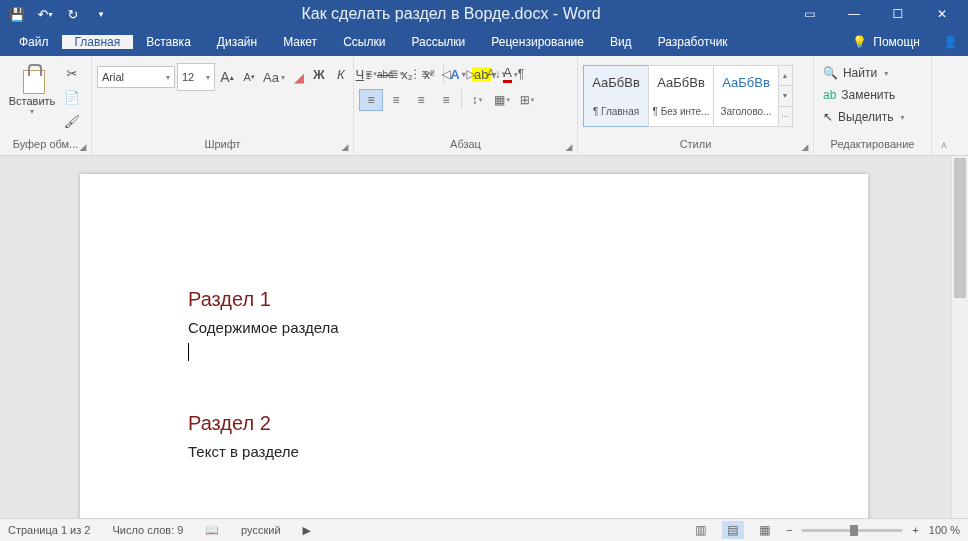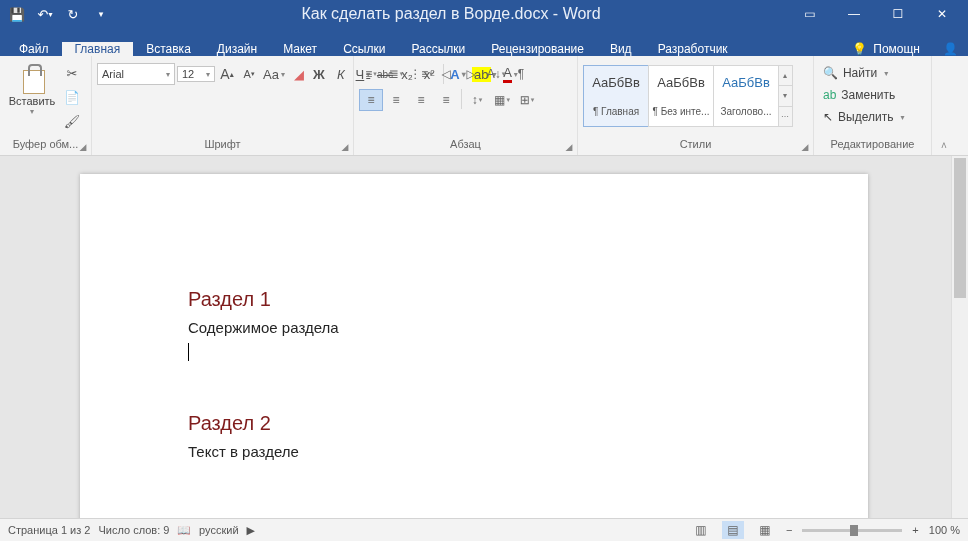--- a/index.html
+++ b/index.html
@@ -3,38 +3,38 @@
 <meta charset="utf-8">
 <style>
 *{box-sizing:border-box;margin:0;padding:0;font-family:"Segoe UI",Arial,sans-serif}
 body{width:968px;height:541px;background:#e6e6e6;overflow:hidden;font-size:12px;color:#444}
 .titlebar{height:28px;background:#2b579a;display:flex;align-items:center;color:#fff;padding:0 4px}
 .qat{display:flex;gap:2px;align-items:center}
 .qat-btn{width:26px;height:24px;display:flex;align-items:center;justify-content:center;color:#fff;font-size:13px}
 .title{flex:1;text-align:center;font-size:16px;color:#e8eef7}
 .winctrl{display:flex;gap:0}
 .winbtn{width:44px;height:28px;display:flex;align-items:center;justify-content:center;color:#fff;font-size:12px}
-.menubar{height:28px;background:#2b579a;display:flex;align-items:flex-end;color:#fff;padding-left:6px}
+.menubar{height:28px;background:#2b579a;display:flex;align-items:center;color:#fff;padding-left:6px}
 .tab{padding:0 13px;display:flex;align-items:center;font-size:12px;cursor:pointer}
 .tab.active{background:#f3f3f3;color:#2b579a}
 .spacer{flex:1}
 .helpbox{display:flex;align-items:center;gap:6px;padding:0 14px;font-size:12px}
 .share{width:34px;display:flex;align-items:center;justify-content:center}
 .ribbon{height:100px;background:#f3f3f3;border-bottom:1px solid #d4d4d4;display:flex}
 .group{border-right:1px solid #e1e1e1;display:flex;flex-direction:column;padding:3px 5px 0 5px;position:relative}
 .group-body{flex:1;display:flex;align-items:flex-start}
 .group-label{text-align:center;font-size:11px;color:#666;height:18px;line-height:15px;position:relative}
 .launch{position:absolute;right:2px;bottom:2px;font-size:9px;color:#888;width:12px;height:12px;display:flex;align-items:center;justify-content:center}
 .big-btn{display:flex;flex-direction:column;align-items:center;width:54px;padding-top:2px}
 .big-icon{width:32px;height:32px;display:flex;align-items:center;justify-content:center;font-size:26px}
 .vstack{display:flex;flex-direction:column;gap:2px;padding-top:3px;margin-left:2px}
 .sm{width:22px;height:22px;display:flex;align-items:center;justify-content:center;font-size:13px;color:#555}
 .fontrow{display:flex;gap:2px;align-items:center;margin-bottom:4px}
 .fontname{width:78px;height:22px;border:1px solid #c6c6c6;background:#fff;display:flex;align-items:center;padding:0 4px;font-size:11px;justify-content:space-between}
-.fontsize{width:38px;height:16px;border:1px solid #c6c6c6;background:#fff;display:flex;align-items:center;padding:0 4px;font-size:11px;justify-content:space-between}
+.fontsize{width:38px;height:28px;border:1px solid #c6c6c6;background:#fff;display:flex;align-items:center;padding:0 4px;font-size:11px;justify-content:space-between}
 .ibtn{min-width:20px;height:22px;display:flex;align-items:center;justify-content:center;font-size:13px;color:#555;padding:0 2px}
 .ibtn.dd::after{content:"▾";font-size:8px;margin-left:2px;color:#888}
 .sep{width:1px;height:20px;background:#d6d6d6;margin:0 2px}
 .para-row{display:flex;gap:1px;margin-bottom:4px}
 .pbtn{width:24px;height:22px;display:flex;align-items:center;justify-content:center;font-size:12px;color:#666}
 .pbtn.dd::after{content:"▾";font-size:7px;margin-left:1px;color:#888}
 .pbtn.active{background:#c9def5;border:1px solid #92b5e0}
 .styles{display:flex;gap:0}
 .style-item{width:66px;height:62px;border:1px solid #d6d6d6;background:#fff;display:flex;flex-direction:column;align-items:center;justify-content:center;margin-right:-1px}
 .style-item.sel{border:1px solid #92b5e0;background:#eaf1fb}
@@ -44,21 +44,21 @@
 .style-nav div{flex:1;display:flex;align-items:center;justify-content:center;font-size:8px;color:#777;border-bottom:1px solid #d6d6d6}
 .edit-item{display:flex;align-items:center;gap:5px;height:22px;padding:0 4px;font-size:12px;color:#444}
 .collapse{width:24px;display:flex;align-items:flex-end;justify-content:center;padding-bottom:4px;font-size:10px;color:#888}
 .docarea{position:absolute;top:156px;bottom:23px;left:0;right:0;background:#e6e6e6;overflow:hidden}
 .page{position:absolute;left:80px;top:18px;width:788px;height:560px;background:#fff;box-shadow:0 0 4px rgba(0,0,0,.25)}
 .content{padding:110px 108px 0 108px;font-size:15px;line-height:1.5;color:#252525;font-family:Arial}
 .h{color:#7f1d1d;font-size:20px;margin-bottom:3px}
 .cursor{display:inline-block;width:1px;height:18px;background:#000;vertical-align:middle}
 .vscroll{position:absolute;right:0;top:0;bottom:0;width:17px;background:#f0f0f0;border-left:1px solid #ddd}
 .vthumb{position:absolute;top:2px;left:2px;right:2px;height:140px;background:#c6c6c6}
-.statusbar{position:absolute;bottom:0;left:0;right:0;height:23px;background:#f3f3f3;border-top:1px solid #d4d4d4;display:flex;align-items:center;font-size:11px;color:#555;padding:0 8px;gap:8px}
+.statusbar{position:absolute;bottom:0;left:0;right:0;height:23px;background:#f3f3f3;border-top:1px solid #d4d4d4;display:flex;align-items:center;font-size:11px;color:#555;padding:0 8px;gap:22px}
 .sb-right{margin-left:auto;display:flex;align-items:center;gap:10px}
 .viewbtn{width:22px;height:18px;display:flex;align-items:center;justify-content:center;font-size:12px;color:#666}
 .viewbtn.active{background:#c9def5}
 .slider{width:100px;height:3px;background:#c6c6c6;position:relative}
 .slider-thumb{position:absolute;left:48px;top:-4px;width:8px;height:11px;background:#888}
 .clipicon{width:30px;height:30px;position:relative}
 .clipicon::before{content:"";position:absolute;left:6px;top:8px;width:20px;height:22px;background:#fff;border:1px solid #bfa06a}
 .clipicon::after{content:"";position:absolute;left:11px;top:2px;width:10px;height:10px;border:2px solid #888;border-radius:4px 4px 0 0;border-bottom:none}
 </style>
 </head>

